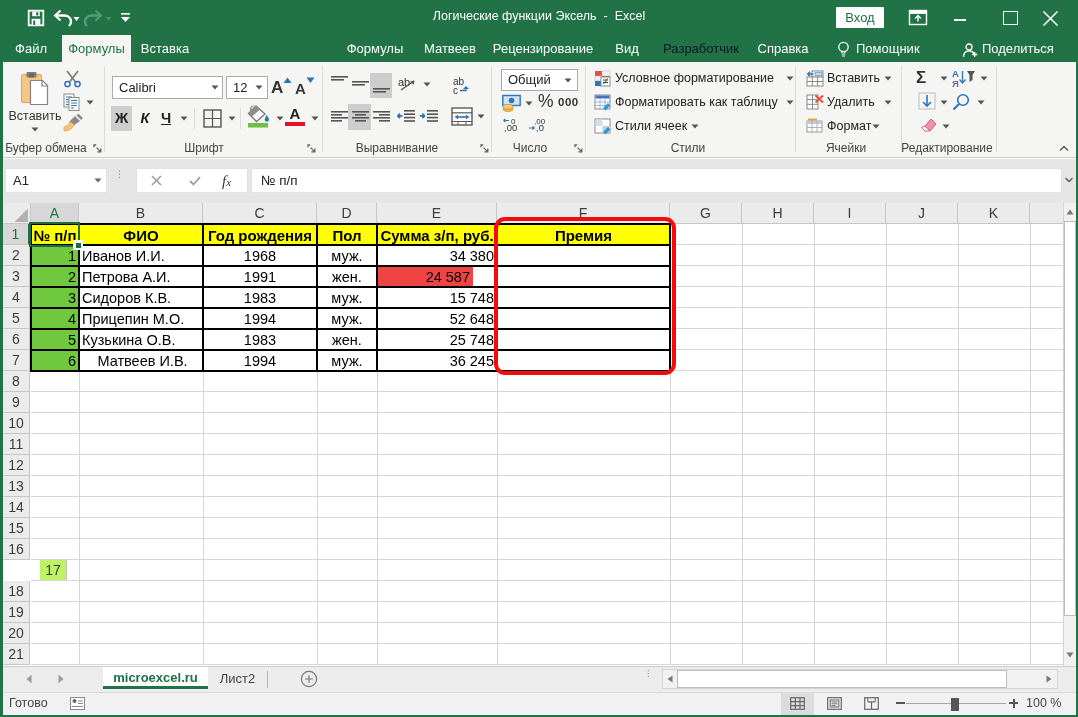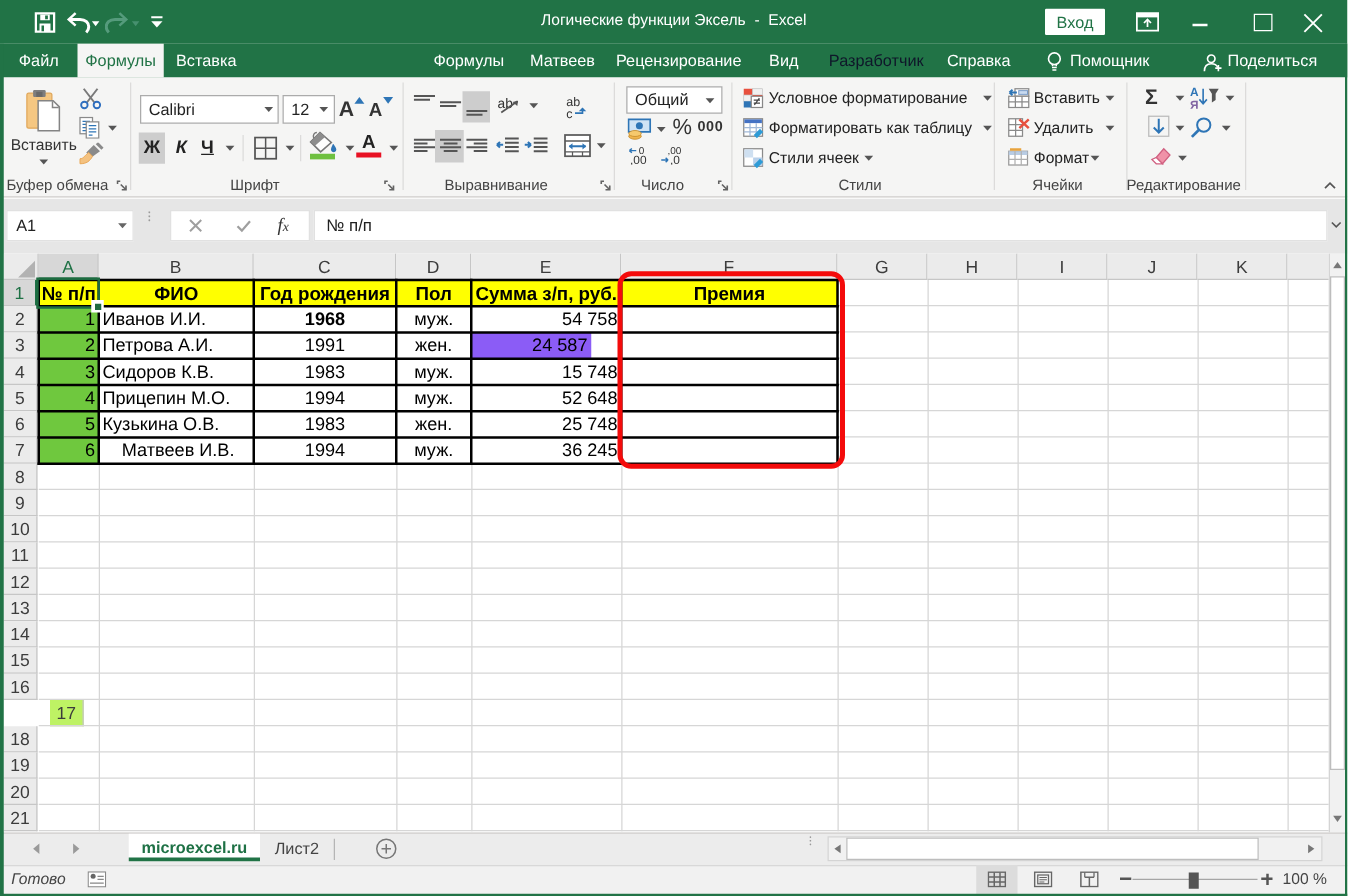--- a/index.html
+++ b/index.html
@@ -529,29 +529,29 @@
 <div class="ab" style="left:31px;top:643px;width:1032px;height:1px;background:#d6d6d6;"></div>
 <div class="ab" style="left:31px;top:664px;width:1032px;height:1px;background:#d6d6d6;"></div>
 <div class="ab" style="left:31px;top:224px;width:48px;height:21px;background:#ffff00;color:#000;font-size:15px;font-weight:bold;text-align:center;line-height:23px;">№ п/п</div>
 <div class="ab" style="left:79px;top:224px;width:124px;height:21px;background:#ffff00;color:#000;font-size:15px;font-weight:bold;text-align:center;line-height:23px;">ФИО</div>
 <div class="ab" style="left:203px;top:224px;width:114px;height:21px;background:#ffff00;color:#000;font-size:15px;font-weight:bold;text-align:center;line-height:23px;">Год рождения</div>
 <div class="ab" style="left:317px;top:224px;width:60px;height:21px;background:#ffff00;color:#000;font-size:15px;font-weight:bold;text-align:center;line-height:23px;">Пол</div>
 <div class="ab" style="left:377px;top:224px;width:120px;height:21px;background:#ffff00;color:#000;font-size:15px;font-weight:bold;text-align:center;line-height:23px;">Сумма з/п, руб.</div>
 <div class="ab" style="left:497px;top:224px;width:173px;height:21px;background:#ffff00;color:#000;font-size:15px;font-weight:bold;text-align:center;line-height:23px;">Премия</div>
 <div class="ab" style="left:31px;top:245px;width:48px;height:21px;background:#6fc83e;color:#000;font-size:14.5px;font-weight:normal;text-align:right;line-height:23px;padding-right:3px;">1</div>
 <div class="ab" style="left:79px;top:245px;width:124px;height:21px;background:#fff;color:#000;font-size:14.5px;font-weight:normal;text-align:left;line-height:23px;padding-left:3px;">Иванов И.И.</div>
-<div class="ab" style="left:203px;top:245px;width:114px;height:21px;background:#fff;color:#000;font-size:14.5px;font-weight:bold;text-align:center;line-height:23px;">1968</div>
+<div class="ab" style="left:203px;top:245px;width:114px;height:21px;background:#fff;color:#000;font-size:14.5px;font-weight:normal;text-align:center;line-height:23px;">1968</div>
 <div class="ab" style="left:317px;top:245px;width:60px;height:21px;background:#fff;color:#000;font-size:14.5px;font-weight:normal;text-align:center;line-height:23px;">муж.</div>
-<div class="ab" style="left:377px;top:245px;width:120px;height:21px;background:#fff;color:#000;font-size:14.5px;font-weight:normal;text-align:right;line-height:23px;padding-right:3px;">54 758</div>
+<div class="ab" style="left:377px;top:245px;width:120px;height:21px;background:#fff;color:#000;font-size:14.5px;font-weight:normal;text-align:right;line-height:23px;padding-right:3px;">34 380</div>
 <div class="ab" style="left:497px;top:245px;width:173px;height:21px;background:#fff;color:#000;font-size:14.5px;font-weight:normal;text-align:center;line-height:23px;"></div>
 <div class="ab" style="left:31px;top:266px;width:48px;height:21px;background:#6fc83e;color:#000;font-size:14.5px;font-weight:normal;text-align:right;line-height:23px;padding-right:3px;">2</div>
 <div class="ab" style="left:79px;top:266px;width:124px;height:21px;background:#fff;color:#000;font-size:14.5px;font-weight:normal;text-align:left;line-height:23px;padding-left:3px;">Петрова А.И.</div>
 <div class="ab" style="left:203px;top:266px;width:114px;height:21px;background:#fff;color:#000;font-size:14.5px;font-weight:normal;text-align:center;line-height:23px;">1991</div>
 <div class="ab" style="left:317px;top:266px;width:60px;height:21px;background:#fff;color:#000;font-size:14.5px;font-weight:normal;text-align:center;line-height:23px;">жен.</div>
-<div class="ab" style="left:377px;top:266px;width:96px;height:21px;background:#8b5cf6;color:#000;font-size:14.5px;font-weight:normal;text-align:right;line-height:23px;padding-right:3px;">24 587</div>
+<div class="ab" style="left:377px;top:266px;width:96px;height:21px;background:#ef4444;color:#000;font-size:14.5px;font-weight:normal;text-align:right;line-height:23px;padding-right:3px;">24 587</div>
 <div class="ab" style="left:497px;top:266px;width:173px;height:21px;background:#fff;color:#000;font-size:14.5px;font-weight:normal;text-align:center;line-height:23px;"></div>
 <div class="ab" style="left:31px;top:287px;width:48px;height:21px;background:#6fc83e;color:#000;font-size:14.5px;font-weight:normal;text-align:right;line-height:23px;padding-right:3px;">3</div>
 <div class="ab" style="left:79px;top:287px;width:124px;height:21px;background:#fff;color:#000;font-size:14.5px;font-weight:normal;text-align:left;line-height:23px;padding-left:3px;">Сидоров К.В.</div>
 <div class="ab" style="left:203px;top:287px;width:114px;height:21px;background:#fff;color:#000;font-size:14.5px;font-weight:normal;text-align:center;line-height:23px;">1983</div>
 <div class="ab" style="left:317px;top:287px;width:60px;height:21px;background:#fff;color:#000;font-size:14.5px;font-weight:normal;text-align:center;line-height:23px;">муж.</div>
 <div class="ab" style="left:377px;top:287px;width:120px;height:21px;background:#fff;color:#000;font-size:14.5px;font-weight:normal;text-align:right;line-height:23px;padding-right:3px;">15 748</div>
 <div class="ab" style="left:497px;top:287px;width:173px;height:21px;background:#fff;color:#000;font-size:14.5px;font-weight:normal;text-align:center;line-height:23px;"></div>
 <div class="ab" style="left:31px;top:308px;width:48px;height:21px;background:#6fc83e;color:#000;font-size:14.5px;font-weight:normal;text-align:right;line-height:23px;padding-right:3px;">4</div>
 <div class="ab" style="left:79px;top:308px;width:124px;height:21px;background:#fff;color:#000;font-size:14.5px;font-weight:normal;text-align:left;line-height:23px;padding-left:3px;">Прицепин М.О.</div>
 <div class="ab" style="left:203px;top:308px;width:114px;height:21px;background:#fff;color:#000;font-size:14.5px;font-weight:normal;text-align:center;line-height:23px;">1994</div>
@@ -614,21 +614,21 @@
 <div class="ab" style="left:647px;top:672px;width:3px;height:15px;color:#9a9a9a;font-size:10px;line-height:4.5px;">⁝</div>
 <div class="ab" style="left:662px;top:669px;width:396px;height:20px;background:#f1f1f1;border:1px solid #d4d4d4;"></div>
 <svg class="ab" style="left:667px;top:675px;" width="6" height="8" viewBox="0 0 6 8">
       <path d="M5.5 0.5 L0.5 4 L5.5 7.5 Z" fill="#777"></path>
     </svg>
 <div class="ab" style="left:677px;top:670px;width:330px;height:18px;background:#fff;border:1px solid #bdbdbd;"></div>
 <svg class="ab" style="left:1046px;top:675px;" width="6" height="8" viewBox="0 0 6 8">
       <path d="M0.5 0.5 L5.5 4 L0.5 7.5 Z" fill="#777"></path>
     </svg>
 <div class="ab" style="left:0;top:692px;width:1078px;height:23px;background:#f1f1f1;border-top:1px solid #d8d8d8;"></div>
-<div class="ab" style="left:9px;top:692px;height:23px;line-height:23px;color:#444;font-size:12.5px;font-style:italic;">Готово</div>
+<div class="ab" style="left:9px;top:692px;height:23px;line-height:23px;color:#444;font-size:12.5px;">Готово</div>
 <svg class="ab" style="left:70px;top:697px;" width="15" height="13" viewBox="0 0 15 13">
 <rect x="0.5" y="0.5" width="14" height="12" fill="#fff" stroke="#888" stroke-width="1"></rect>
 <circle cx="4.5" cy="4" r="2" fill="#666"></circle>
 <path d="M2 9.5 L13 9.5 M8 4 L13 4 M8 6.5 L13 6.5" stroke="#888" stroke-width="1"></path>
 </svg>
 <div class="ab" style="left:781px;top:692px;width:33px;height:23px;background:#dcdcdc;"></div>
 <svg class="ab" style="left:790px;top:697px;" width="15" height="13" viewBox="0 0 15 13">
 <rect x="0.7" y="0.7" width="13.6" height="11.6" fill="none" stroke="#666" stroke-width="1.2"></rect>
 <path d="M5.4 1 L5.4 12 M10 1 L10 12 M1 4.6 L14 4.6 M1 8.6 L14 8.6" stroke="#666" stroke-width="1.2"></path>
 </svg>

